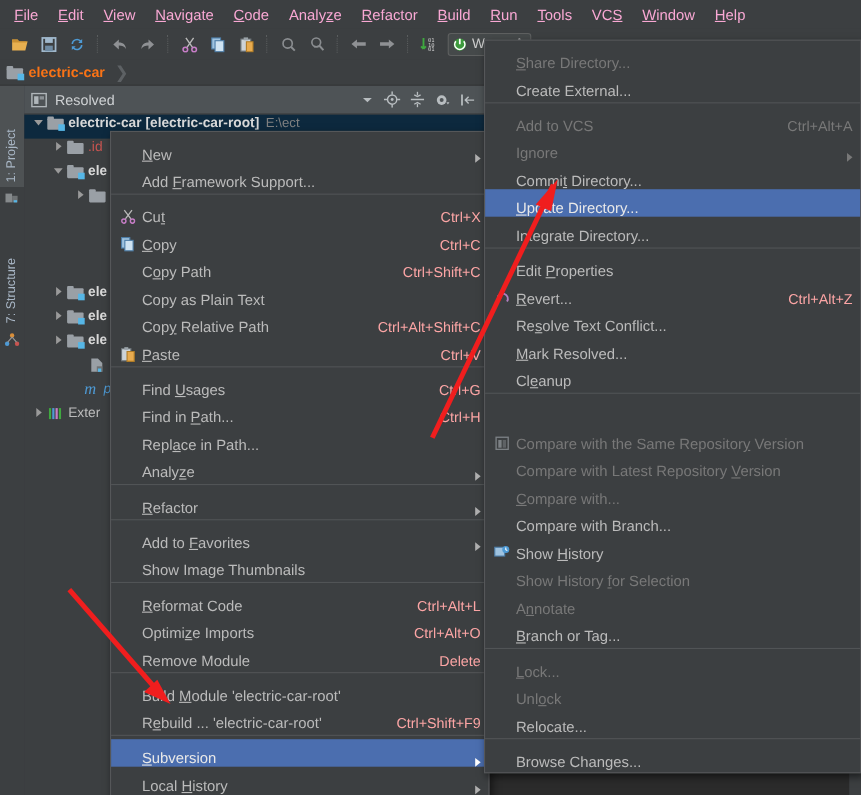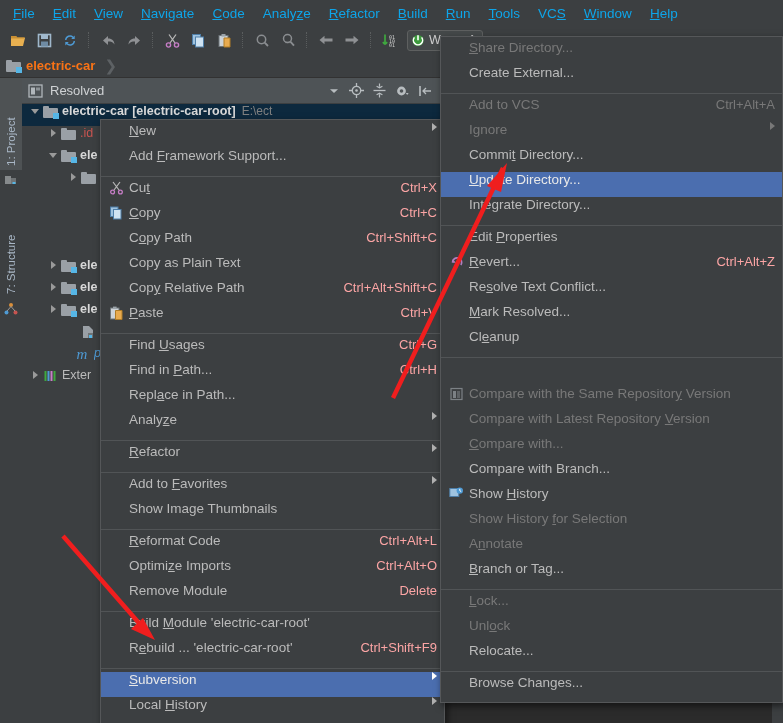--- a/index.html
+++ b/index.html
@@ -20,21 +20,21 @@
   #menubar {
     position: absolute; left: 0; top: 0;
     width: 783px; height: 26px;
     background: #3c3f41;
     display: flex; align-items: center;
     padding-left: 4px;
     box-sizing: border-box;
   }
   .mb-item {
     padding: 3px 9px;
-    color: #0ea5e9;
+    color: #f9a8d4;
     font-size: 13.5px;
     white-space: nowrap;
   }
   .mb-item .mn { text-decoration: underline; }
 
   
   #toolbar {
     position: absolute; left: 0; top: 26px;
     width: 783px; height: 28px;
     background: #3c3f41;
@@ -224,21 +224,21 @@
     width: 343px;
     background: #3c3f41;
     border: 1px solid #555759;
     box-shadow: 2px 3px 7px rgba(0,0,0,0.55);
     box-sizing: border-box;
     padding: 3px 0 2px 0;
     z-index: 50;
   }
   .mi {
     height: 25px;
-    display: flex; align-items: flex-start;
+    display: flex; align-items: flex-end;
     padding: 0 7px 0 6px;
     box-sizing: border-box;
     position: relative;
     font-size: 13.5px;
     color: #bbbbbb;
     white-space: nowrap;
   }
   .mi.dis { color: #787878; }
   .mi.hl { background: #4b6eaf; color: #e8e8e8; }
   .mi-ic {

